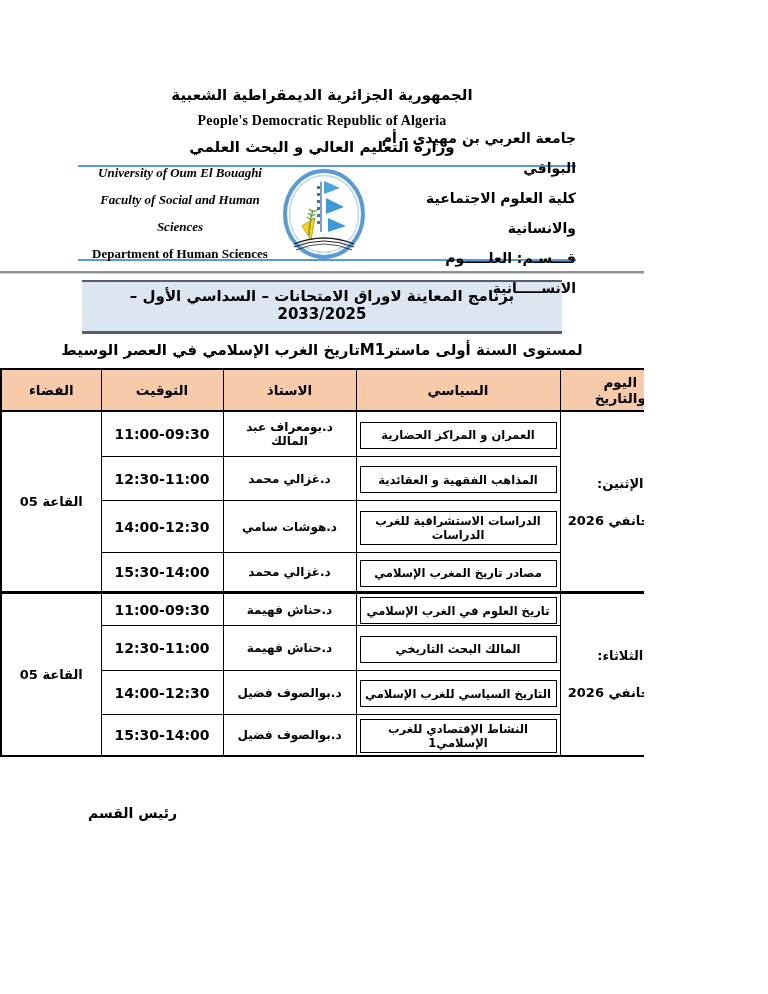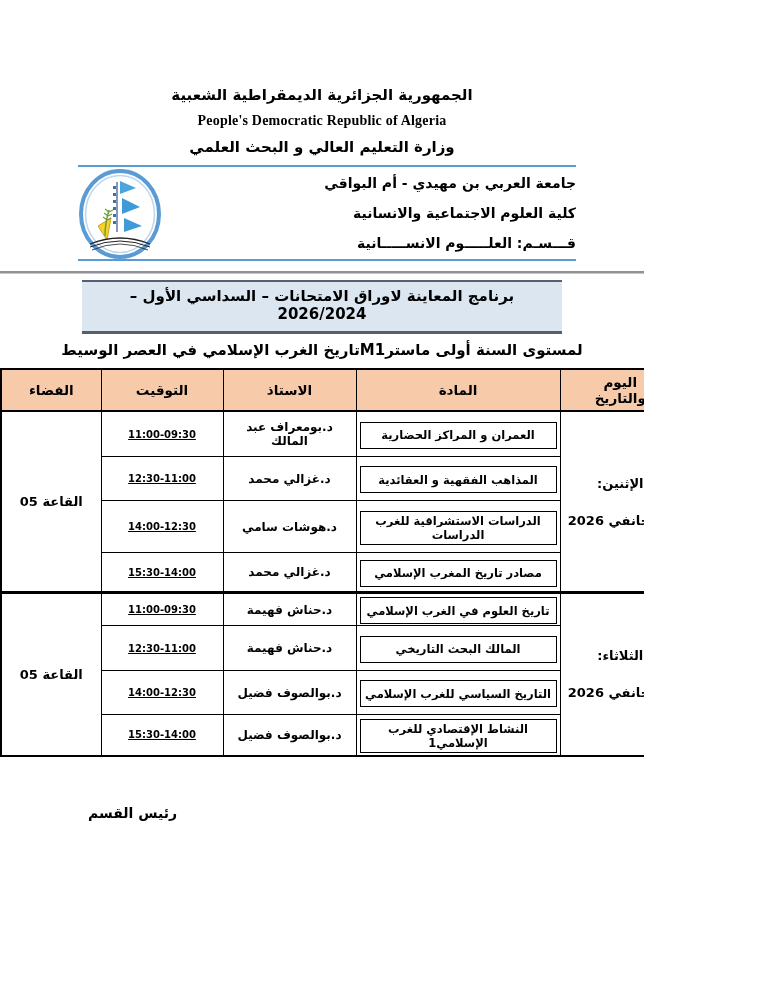--- a/index.html
+++ b/index.html
@@ -33,40 +33,45 @@
   table.schedule { width:680px; margin:9px auto 0; border-collapse:collapse; table-layout:fixed;
                    border:2.5px solid #000; }
   table.schedule th { background:var(--header-fill,#f7cbaa); border:1px solid #000; border-bottom:2px solid #000;
                       font-size:13.5px; font-weight:bold; padding:4px 20px; }
   table.schedule td { border:1px solid #000; font-weight:bold; text-align:center; vertical-align:middle; background:#fff; }
   tr.block-start td { border-top:3px solid #000; }
   td.subject-cell { border-top:none; border-bottom:none; vertical-align:top; padding:0; }
   .subject-box { border:1.5px solid #000; margin:2px 3px 0; min-height:27px; display:flex;
                  align-items:center; justify-content:center; font-size:11.5px; padding:2px 4px; }
   td.prof-cell { font-size:12px; padding:8px; }
-  td.time-cell { font-size:10px;text-decoration:underline; }
+  td.time-cell { font-size:14px; }
   td.day-cell { background:var(--day-fill,#eeeeee); font-size:13px; padding:4px; }
   .day-name { margin-bottom:22px; }
   td.room-cell { font-size:13px; }
 
   
   .signature { margin:48px 0 0 88px; width:max-content; direction:rtl; font-weight:bold; font-size:14px; }
 </style>
 </head>
 <body>
 
 <div class="page">
 
   <div class="gov-header">
     <div class="ar-line" dir="rtl">الجمهورية الجزائرية الديمقراطية الشعبية</div>
     <div class="en-line">People's Democratic Republic of Algeria</div>
     <div class="ar-line" dir="rtl">وزارة التعليم العالي و البحث العلمي</div>
   </div>
 
   <div class="inst-band">
+    <div class="inst-en">
+      <div class="italic">University of Oum El Bouaghi</div>
+      <div class="italic">Faculty of Social and Human Sciences</div>
+      <div>Department of Human Sciences</div>
+    </div>
 
     <div class="inst-logo">
       <svg viewBox="0 0 84 92" width="84" height="92" aria-hidden="true">
         <ellipse cx="42" cy="46" rx="39" ry="43" fill="#ffffff" stroke="#5b9bd5" stroke-width="4"></ellipse>
         <ellipse cx="42" cy="46" rx="34.5" ry="38.5" fill="none" stroke="#bdd7ee" stroke-width="1.5"></ellipse>
         <line x1="39" y1="14" x2="39" y2="64" stroke="#2f5496" stroke-width="1.2"></line>
         <g fill="#41719c">
           <rect x="35" y="18" width="3" height="3"></rect>
             <rect x="35" y="25" width="3" height="3"></rect>
           <rect x="35" y="32" width="3" height="3"></rect>
@@ -88,35 +93,35 @@
 
     <div class="inst-ar">
       <div>جامعة العربي بن مهيدي - أم البواقي</div>
       <div>كلية العلوم الاجتماعية والانسانية</div>
       <div>قـــسـم: العلـــــوم الانســـــانية</div>
     </div>
   </div>
 
   <div class="page-rule"></div>
 
-  <div class="title-bar" dir="rtl">برنامج المعاينة لاوراق الامتحانات – السداسي الأول – 2026/2024</div>
+  <div class="title-bar" dir="rtl">برنامج المعاينة لاوراق الامتحانات – السداسي الأول – 2033/2025</div>
   <div class="subtitle" dir="rtl">لمستوى السنة أولى ماسترM1تاريخ الغرب الإسلامي في العصر الوسيط</div>
 
   <table class="schedule" dir="rtl">
     <colgroup>
       <col style="width:121px">
         <col style="width:204px">
         <col style="width:133px">
         <col style="width:122px">
         <col style="width:100px">
     </colgroup>
     <thead>
       <tr style="height:30px">
         <th>اليوم والتاريخ</th>
-        <th>المادة</th>
+        <th>السياسي</th>
         <th>الاستاذ</th>
         <th>التوقيت</th>
         <th>الفضاء</th>
       </tr>
     </thead>
     <tbody>
 
       <tr style="height:29px">
         <td class="day-cell" rowspan="4">
           <div class="day-name">الإثنين:</div>

